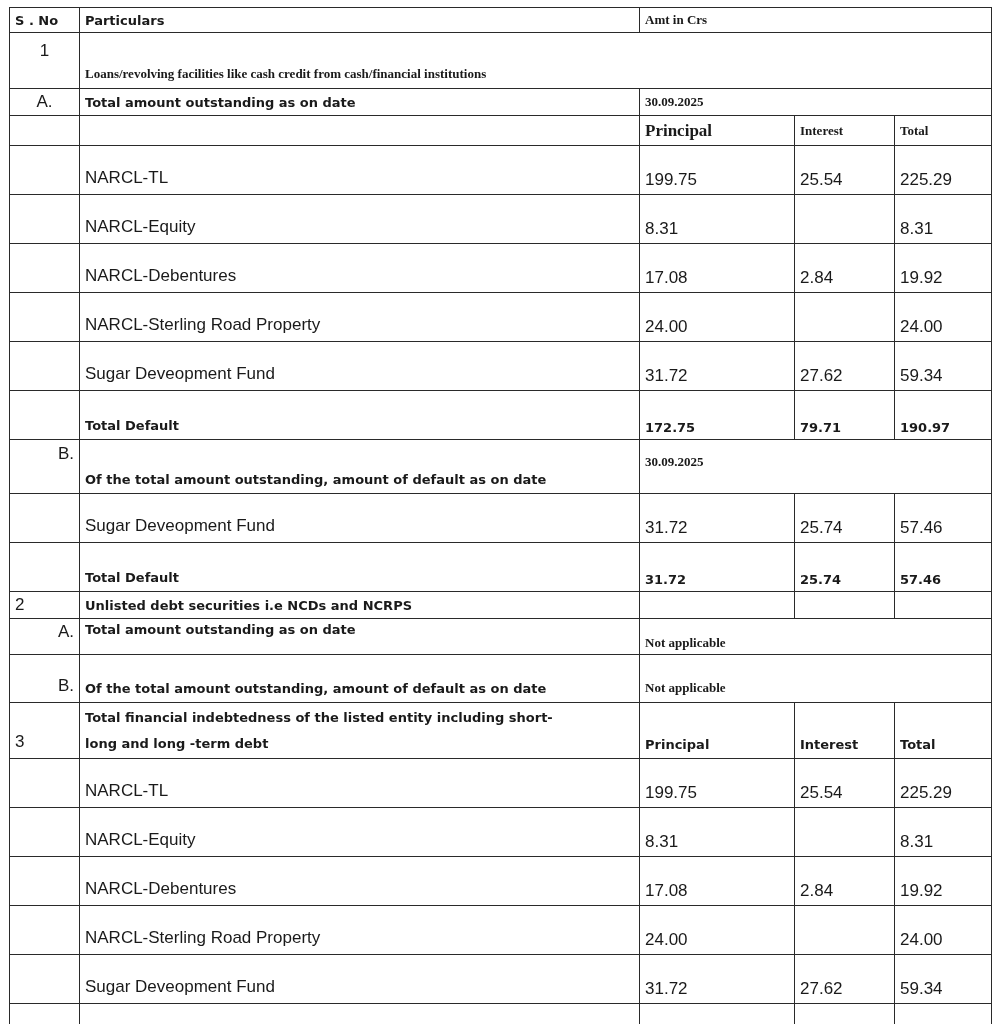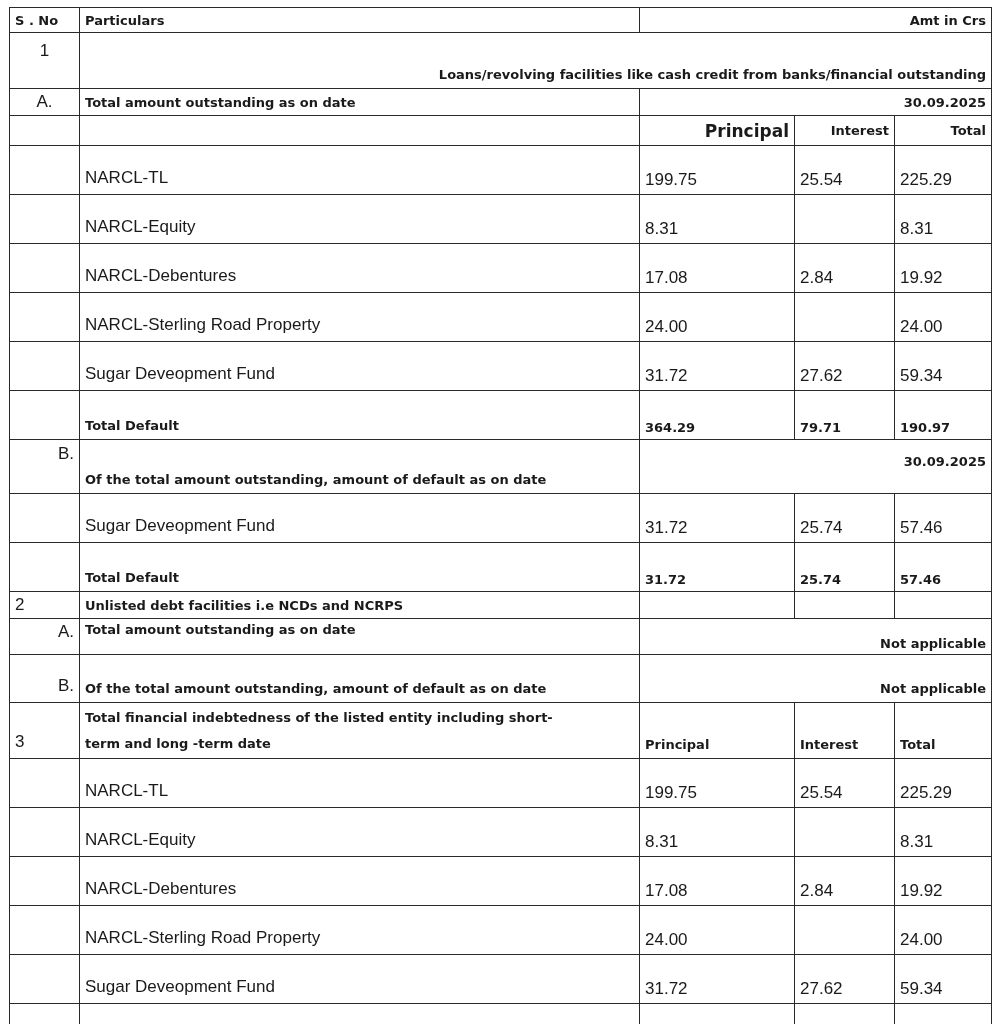--- a/index.html
+++ b/index.html
@@ -13,21 +13,21 @@
   .c3 { width: 155px; }
   .c4 { width: 100px; }
   .c5 { width: 97px; }
   .b { font-weight: bold; font-family: "DejaVu Sans", sans-serif; font-size: 13px; }
   .hdr td { height: 24px; }
   .sn { text-align: center; }
   .snl { text-align: left; }
   .snr { text-align: right; }
   .num { text-align: left; vertical-align: bottom; padding-bottom: 4px; }
   .lbl { vertical-align: bottom; padding-bottom: 6px; }
-  .center { text-align: right; }
+  .center { text-align: left; font-family: Liberation Serif, serif; }
   .r-item td { height: 42px; }
   .r-sub td { height: 26px; }
 </style>
 </head>
 <body>
 
 <table>
   <colgroup>
       <col class="c1">
       <col class="c2">
@@ -38,21 +38,21 @@
 
   <tbody>
       <tr class="hdr">
     <td class="b snl">S . No</td>
     <td class="b">Particulars</td>
     <td class="b center" colspan="3">Amt in Crs</td>
   </tr>
 
   <tr style="height:56px">
     <td class="sn" style="vertical-align:top;padding-top:8px">1</td>
-    <td class="b center" colspan="4" style="vertical-align:bottom;padding-bottom:6px">Loans/revolving facilities like cash credit from banks/financial outstanding</td>
+    <td class="b center" colspan="4" style="vertical-align:bottom;padding-bottom:6px">Loans/revolving facilities like cash credit from cash/financial institutions</td>
   </tr>
 
   <tr class="r-sub">
     <td class="sn">A.</td>
     <td class="b">Total amount outstanding as on date</td>
     <td class="b center" colspan="3">30.09.2025</td>
   </tr>
 
   <tr style="height:30px">
     <td></td>
@@ -93,21 +93,21 @@
   <tr class="r-item">
     <td></td>
     <td class="lbl">Sugar Deveopment Fund</td>
     <td class="num">31.72</td>
     <td class="num">27.62</td>
     <td class="num">59.34</td>
   </tr>
   <tr class="r-item">
     <td></td>
     <td class="lbl b">Total Default</td>
-    <td class="num b">364.29</td>
+    <td class="num b">172.75</td>
     <td class="num b">79.71</td>
     <td class="num b">190.97</td>
   </tr>
 
   <tr style="height:54px">
     <td class="snr" style="vertical-align:top;padding-top:4px">B.</td>
     <td class="b lbl">Of the total amount outstanding, amount of default as on date</td>
     <td class="b center" colspan="3" style="vertical-align:top;padding-top:14px">30.09.2025</td>
   </tr>
 
@@ -121,21 +121,21 @@
   <tr class="r-item">
     <td></td>
     <td class="lbl b">Total Default</td>
     <td class="num b">31.72</td>
     <td class="num b">25.74</td>
     <td class="num b">57.46</td>
   </tr>
 
   <tr class="r-sub">
     <td class="snl">2</td>
-    <td class="b">Unlisted debt facilities i.e NCDs and NCRPS</td>
+    <td class="b">Unlisted debt securities i.e NCDs and NCRPS</td>
     <td></td>
     <td></td>
     <td></td>
   </tr>
 
   <tr style="height:36px">
     <td class="snr" style="vertical-align:top;padding-top:3px">A.</td>
     <td class="b" style="vertical-align:top;padding-top:3px">Total amount outstanding as on date</td>
     <td class="b center" colspan="3" style="vertical-align:bottom;padding-bottom:3px">Not applicable</td>
   </tr>
@@ -143,21 +143,21 @@
   <tr style="height:48px">
     <td class="snr lbl">B.</td>
     <td class="b lbl">Of the total amount outstanding, amount of default as on date</td>
     <td class="b center lbl" colspan="3">Not applicable</td>
   </tr>
 
   <tr style="height:56px">
     <td class="snl lbl">3</td>
     <td class="b" style="line-height:26px">
       <div>Total financial indebtedness of the listed entity including short-</div>
-      <div>term and long -term date</div>
+      <div>long and long -term debt</div>
     </td>
     <td class="b lbl">Principal</td>
     <td class="b lbl">Interest</td>
     <td class="b lbl">Total</td>
   </tr>
 
   <tr class="r-item">
     <td></td>
     <td class="lbl">NARCL-TL</td>
     <td class="num">199.75</td>

